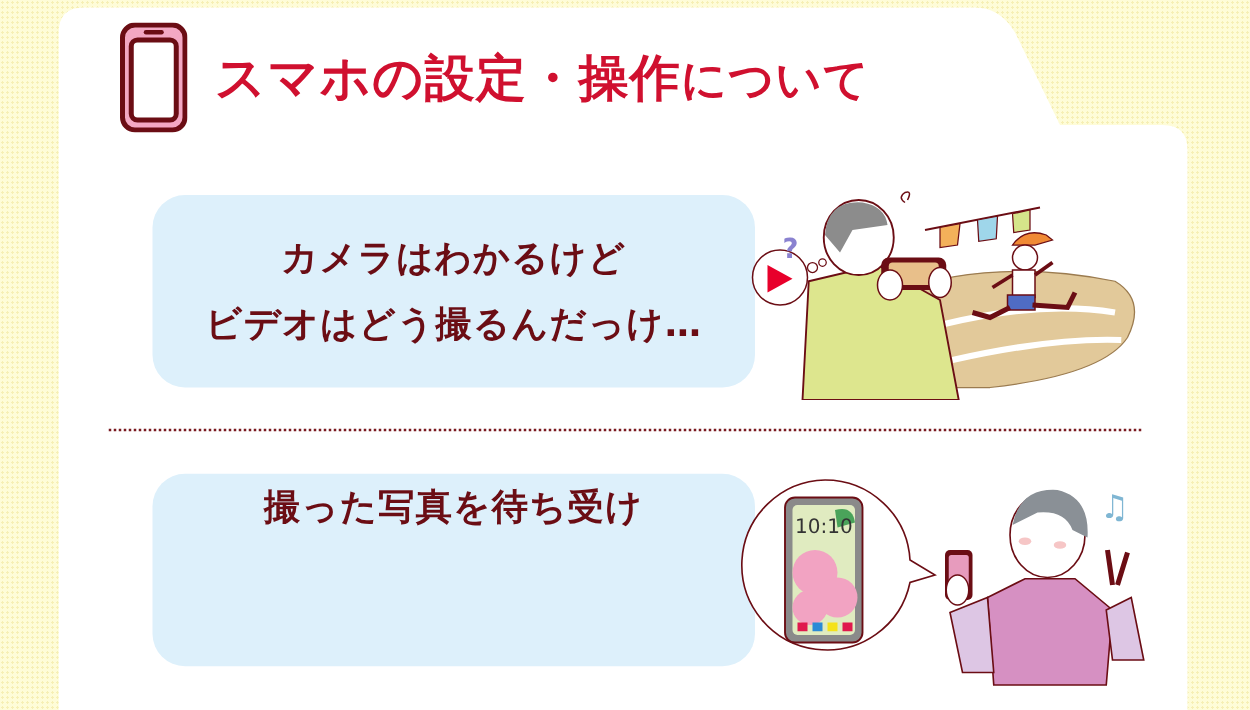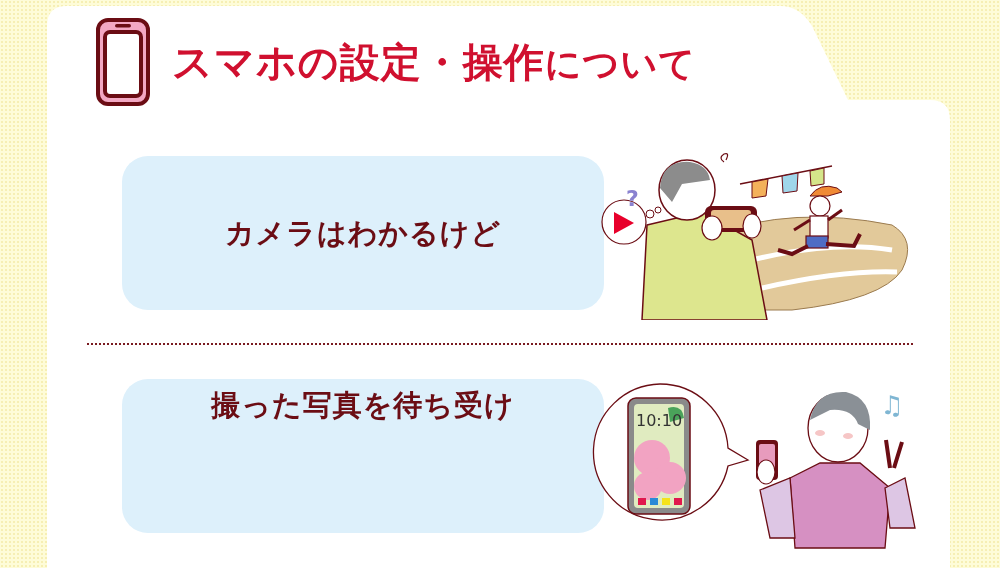--- a/index.html
+++ b/index.html
@@ -45,20 +45,21 @@
     <rect x="19" y="6" width="16" height="3.5" rx="1.75" fill="#6b0d14"></rect>
   </svg>
   <div class="title">
     <span>スマホの設定・操作</span>
       <span class="sub">について</span>
   </div>
 </div>
 
 <div class="bubble bubble1">
   <div>カメラはわかるけど</div>
+  <div>ビデオはどう撮るんだっけ…</div>
 </div>
 
 <svg class="illus illus1" width="320" height="180" viewBox="0 0 320 180">
 
   <path d="M120,95 Q200,65 300,85 Q325,100 310,130 Q290,160 200,170 L120,170 Z" fill="#e2c99a" stroke="#9b7b4f" stroke-width="1"></path>
   <path d="M160,120 Q240,100 300,110" stroke="#ffffff" stroke-width="5" fill="none"></path>
   <path d="M170,148 Q250,130 305,132" stroke="#ffffff" stroke-width="5" fill="none"></path>
 
   <path d="M148,44 L240,26" stroke="#6b0d14" stroke-width="1.5" fill="none"></path>
   <polygon points="160,42 176,39 174,56 160,58" fill="#f3b15a" stroke="#6b0d14" stroke-width="1"></polygon>

